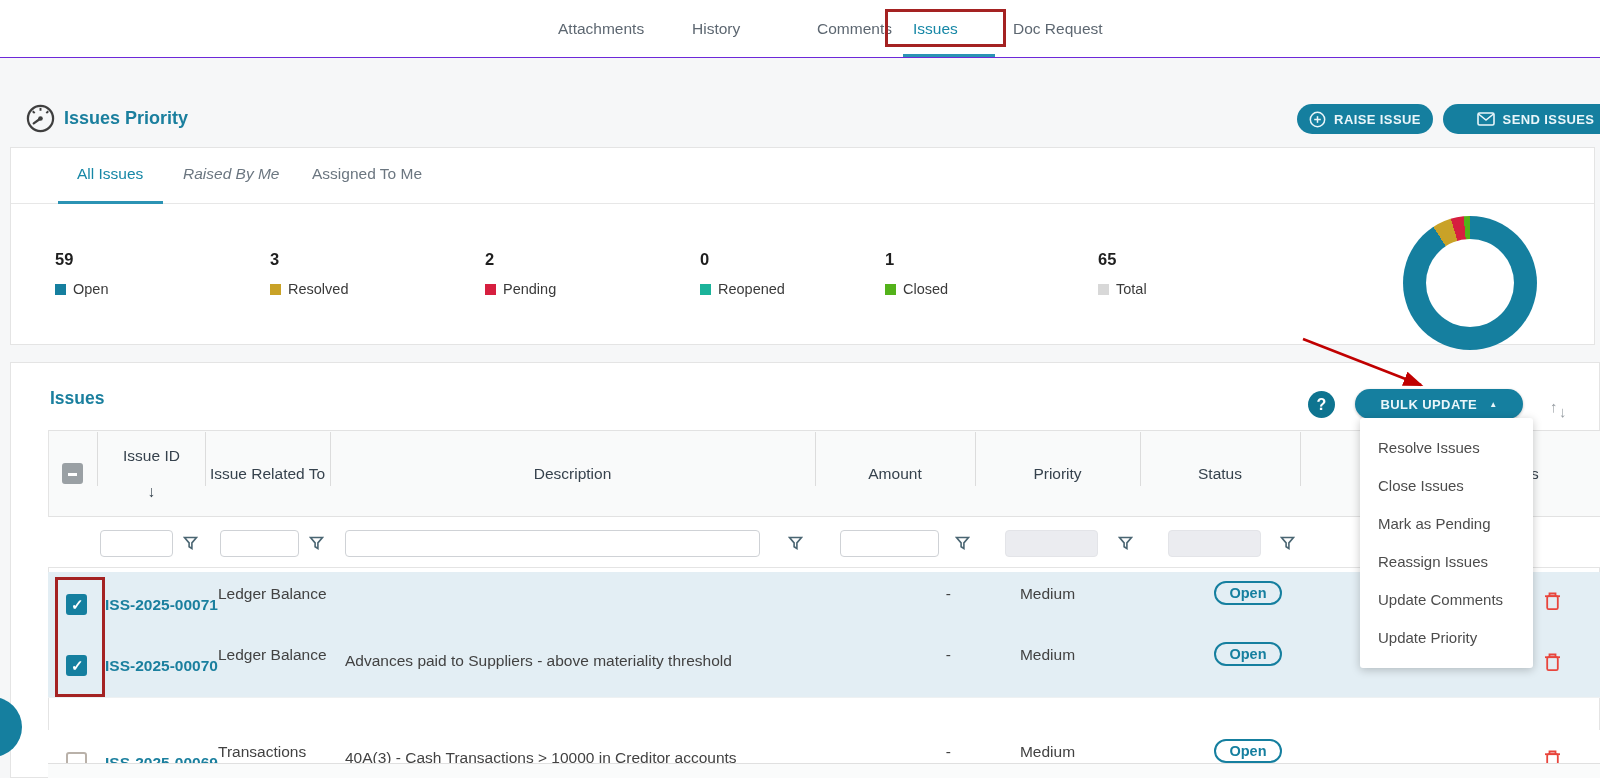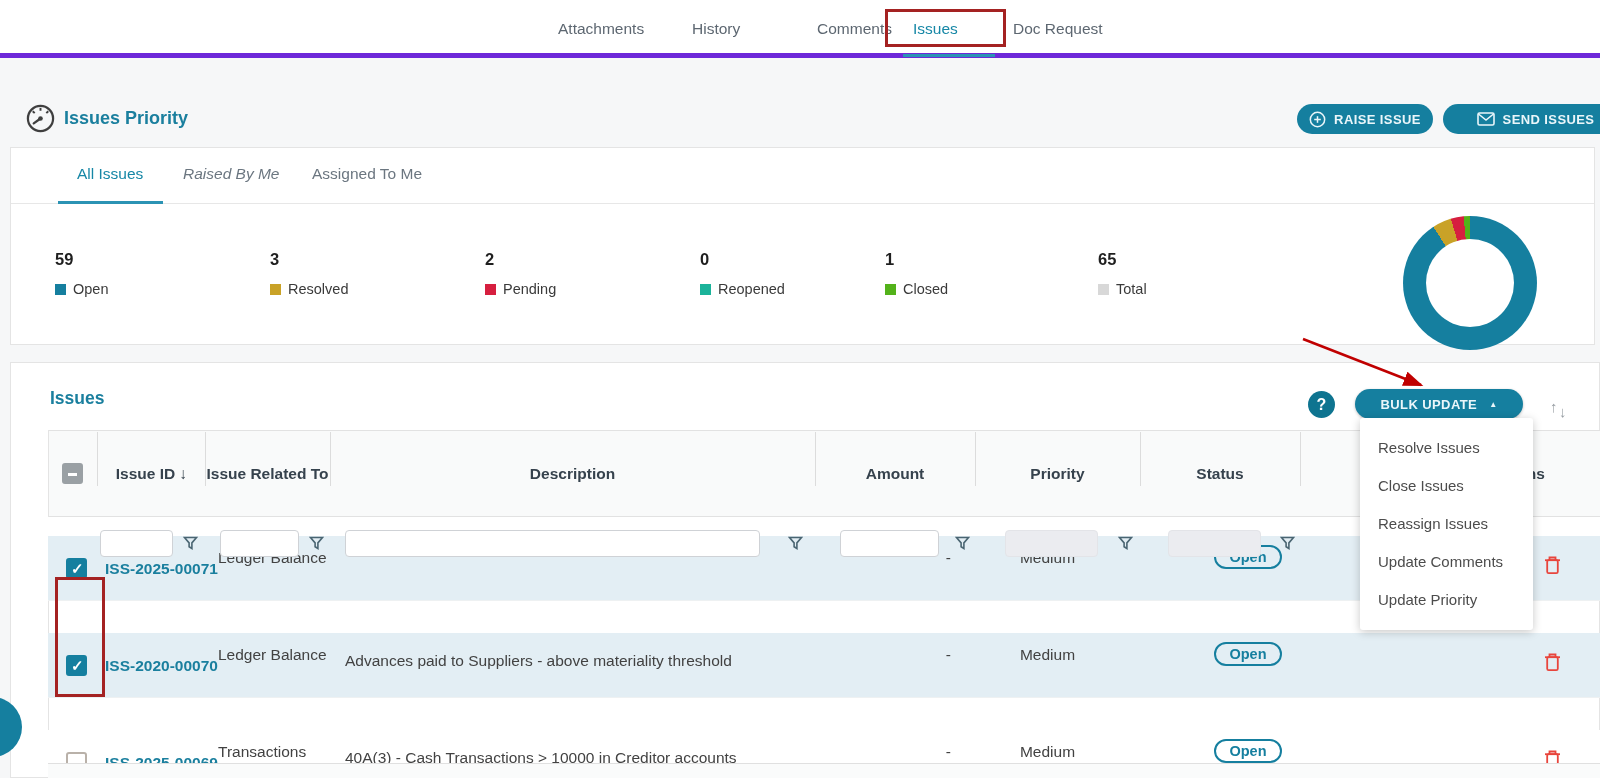--- a/index.html
+++ b/index.html
@@ -4,21 +4,21 @@
 <style>
   * { margin:0; padding:0; box-sizing:border-box; }
   html,body { background:#e9eaec; }
   #screen {
     position:relative; width:1600px; height:778px; overflow:hidden;
     background:#f6f7f8; font-family:"Liberation Sans", sans-serif; color:#424242;
   }
   .abs { position:absolute; }
 
   
-  .topnav { left:0; top:0; width:1600px; height:58px; background:#fff; border-bottom:5px solid #6d28d9; z-index:2;text-align:right; }
+  .topnav { left:0; top:0; width:1600px; height:58px; background:#fff; border-bottom:1px solid #6d28d9; z-index:2;text-align:right; }
   .topnav .tab { position:absolute; top:20px; font-size:15.5px; color:#5d6771; cursor:pointer; white-space:nowrap; }
   .topnav .tab.active { color:#1687a6; }
   .tab-underline { position:absolute; left:903px; top:54px; width:92px; height:3px; background:#2b93b4; }
 
   
   .anno-box { border:3px solid #a42222; background:transparent; z-index:30; pointer-events:none; }
   .anno-arrow { z-index:30; pointer-events:none; }
 
   
   .page-title { left:64px; top:108px; font-size:18px; font-weight:bold; color:#1a7f9e; }
@@ -58,21 +58,21 @@
     color:#fff; font-weight:bold; font-size:16px; display:flex; align-items:center; justify-content:center; z-index:2; cursor:pointer; }
   .bulk-btn { left:1355px; top:389px; width:168px; z-index:2; box-shadow:0 1px 3px rgba(0,0,0,.25); }
   .caret-up { font-size:8px; margin-left:4px; }
   .sort-updown { left:1550px; top:398px; width:26px; height:24px; color:#9aa0a6; z-index:2; cursor:pointer; font-size:15px; }
   .sort-updown .up { position:absolute; left:0; top:0; }
   .sort-updown .dn { position:absolute; left:9px; top:5px; }
 
   
   .thead { left:48px; top:430px; width:1552px; height:87px; background:#f9fafa; border-top:1px solid #e2e2e2; border-bottom:1px solid #e2e2e2; z-index:2; }
   .th { position:absolute; top:0; height:87px; display:flex; align-items:center; justify-content:center;
-       font-size:15.5px; font-weight:bold; color:#36424d; white-space:nowrap; }
+       font-size:15.5px; font-weight:normal; color:#36424d; white-space:nowrap;flex-direction:column; }
   .th-sep { position:absolute; top:432px; width:1px; height:54px; background:#dcdcdc; z-index:3; }
   .table-left-border { left:48px; top:430px; width:1px; height:333px; background:#e4e4e4; z-index:2; }
 
   .filter-row { left:48px; top:517px; width:1552px; height:51px; background:#fff; border-bottom:1px solid #e4e4e4; z-index:2; }
   .f-input { position:absolute; top:530px; height:27px; border:1px solid #cfd2d6; border-radius:4px; background:#fff; z-index:3; padding:0 6px; font-size:13px; font-family:"Liberation Sans",sans-serif; }
   .f-input.gray { background:#ebecf0; border:1px solid #e3e4e8; }
   .funnel { position:absolute; top:536px; width:15px; height:15px; z-index:3; cursor:pointer; }
 
   .trow { left:48px; top:0; width:1552px; height:65px; z-index:2; border-bottom:1px solid #eef1f2; }
   .trow.sel { background:#e3eef4; }
@@ -290,41 +290,41 @@
         <path d="M1.5 1.5 h12 l-4.6 5.4 v5.6 l-2.8 -1.8 v-3.8 z" fill="none" stroke="#4a6572" stroke-width="1.6"></path>
       </svg>
   </span>
   <input class="f-input gray" style="left: 1168px; width: 93px;">
   <span class="funnel" style="left:1280px;">
     <svg class="icon" width="15" height="15" viewBox="0 0 15 15">
         <path d="M1.5 1.5 h12 l-4.6 5.4 v5.6 l-2.8 -1.8 v-3.8 z" fill="none" stroke="#4a6572" stroke-width="1.6"></path>
       </svg>
   </span>
 
-  <div class="abs trow sel" style="top:536px;text-decoration:underline;">
+  <div class="abs trow sel" style="top:572px;text-decoration:underline;">
     <div class="cb row-cb abs checked" style="left:18px; top:22px;"></div>
     <div class="cell-id">ISS-2025-00071</div>
     <div class="cell-rel">Ledger Balance</div>
     <div class="cell-amt">-</div>
     <div class="cell-pri">Medium</div>
     <div class="cell-status">
         <span class="pill">Open</span>
       </div>
     <div class="cell-trash">
       <svg class="icon" width="17" height="19" viewBox="0 0 17 19">
           <path d="M1 4.2 h15" stroke="#e8453c" stroke-width="1.8" fill="none"></path>
           <path d="M5.5 4 V1.5 h6 V4" stroke="#e8453c" stroke-width="1.8" fill="none"></path>
           <rect x="3.2" y="4.2" width="10.6" height="13" rx="1.5" fill="none" stroke="#e8453c" stroke-width="1.8"></rect>
         </svg>
     </div>
   </div>
 
   <div class="abs trow sel" style="top:633px;">
     <div class="cb row-cb abs checked" style="left:18px; top:22px;"></div>
-    <div class="cell-id">ISS-2020-00070</div>
+    <div class="cell-id">ISS-2025-00070</div>
     <div class="cell-rel">Ledger Balance</div>
     <div class="cell-desc">Advances paid to Suppliers - above materiality threshold</div>
     <div class="cell-amt">-</div>
     <div class="cell-pri">Medium</div>
     <div class="cell-status">
         <span class="pill">Open</span>
       </div>
     <div class="cell-trash">
       <svg class="icon" width="17" height="19" viewBox="0 0 17 19">
           <path d="M1 4.2 h15" stroke="#e8453c" stroke-width="1.8" fill="none"></path>
@@ -351,20 +351,21 @@
           <rect x="3.2" y="4.2" width="10.6" height="13" rx="1.5" fill="none" stroke="#e8453c" stroke-width="1.8"></rect>
         </svg>
     </div>
   </div>
 
   <div class="abs row-part"></div>
 
   <div class="abs menu">
     <div class="menu-item">Resolve Issues</div>
     <div class="menu-item">Close Issues</div>
+    <div class="menu-item">Mark as Pending</div>
     <div class="menu-item">Reassign Issues</div>
     <div class="menu-item">Update Comments</div>
     <div class="menu-item">Update Priority</div>
   </div>
 
   <div class="abs anno-box" style="left:55px; top:577px; width:50px; height:120px;"></div>
 
   <div class="abs fab"></div>
 
 </div>

